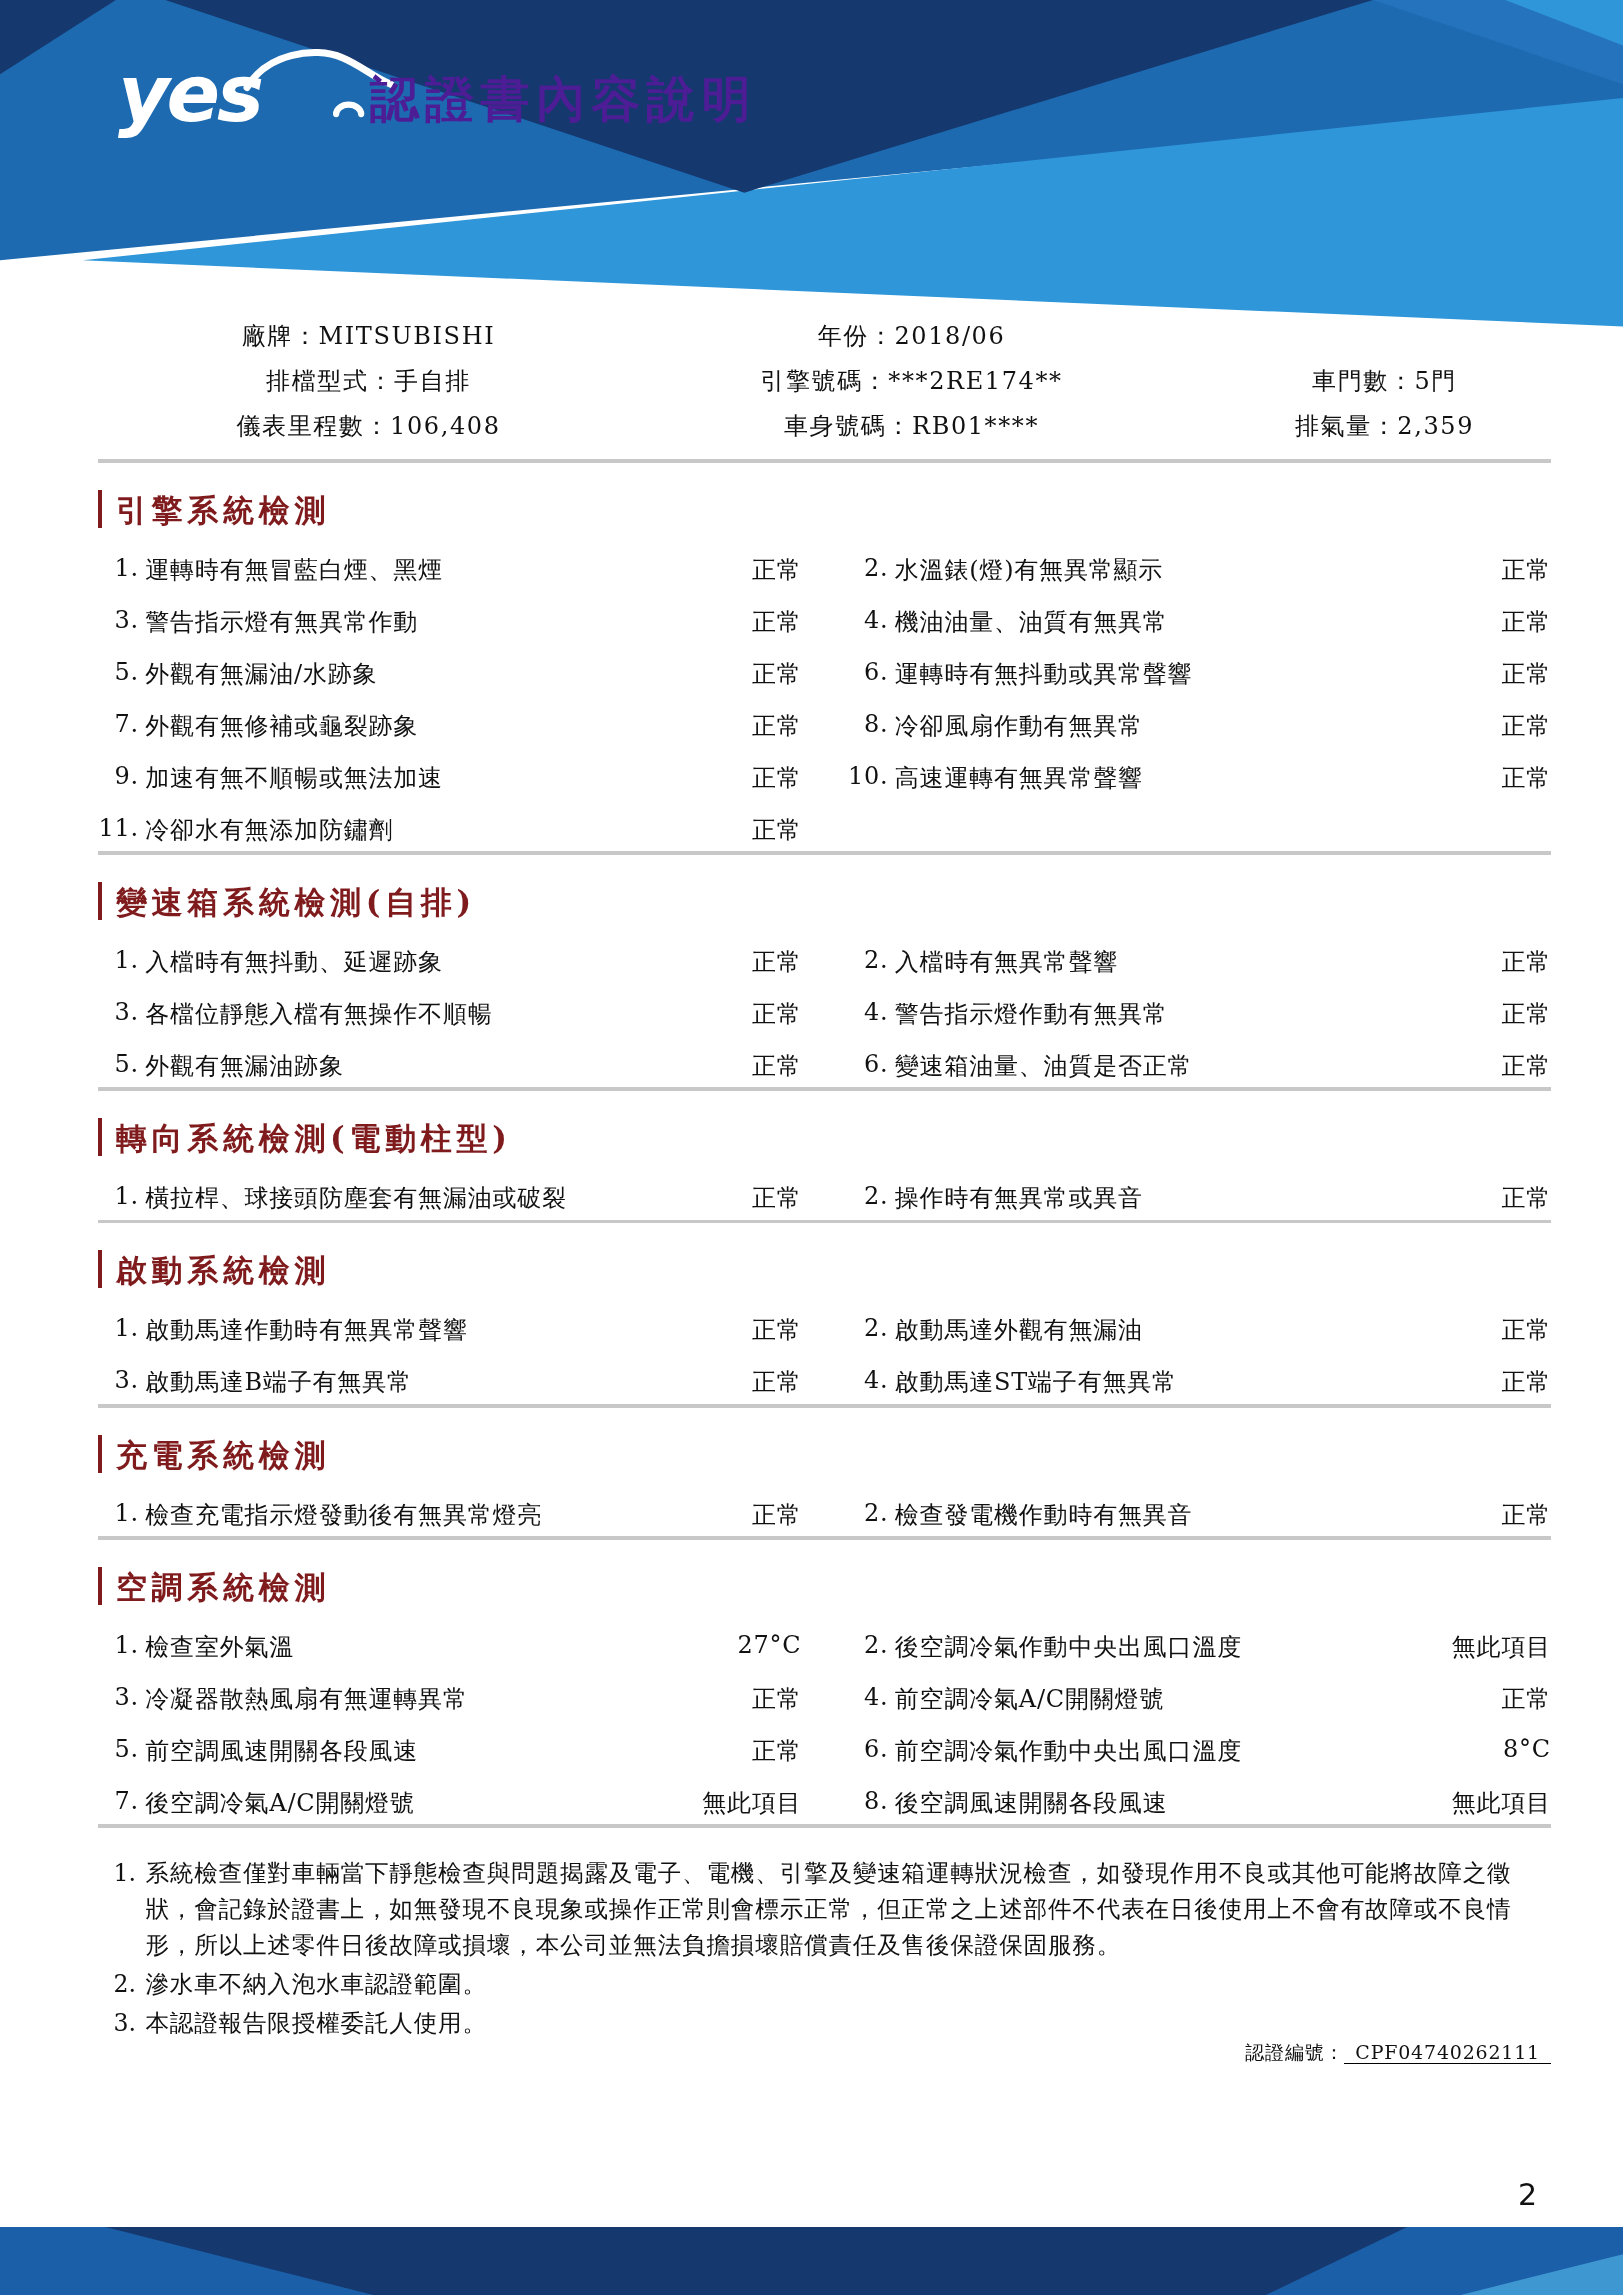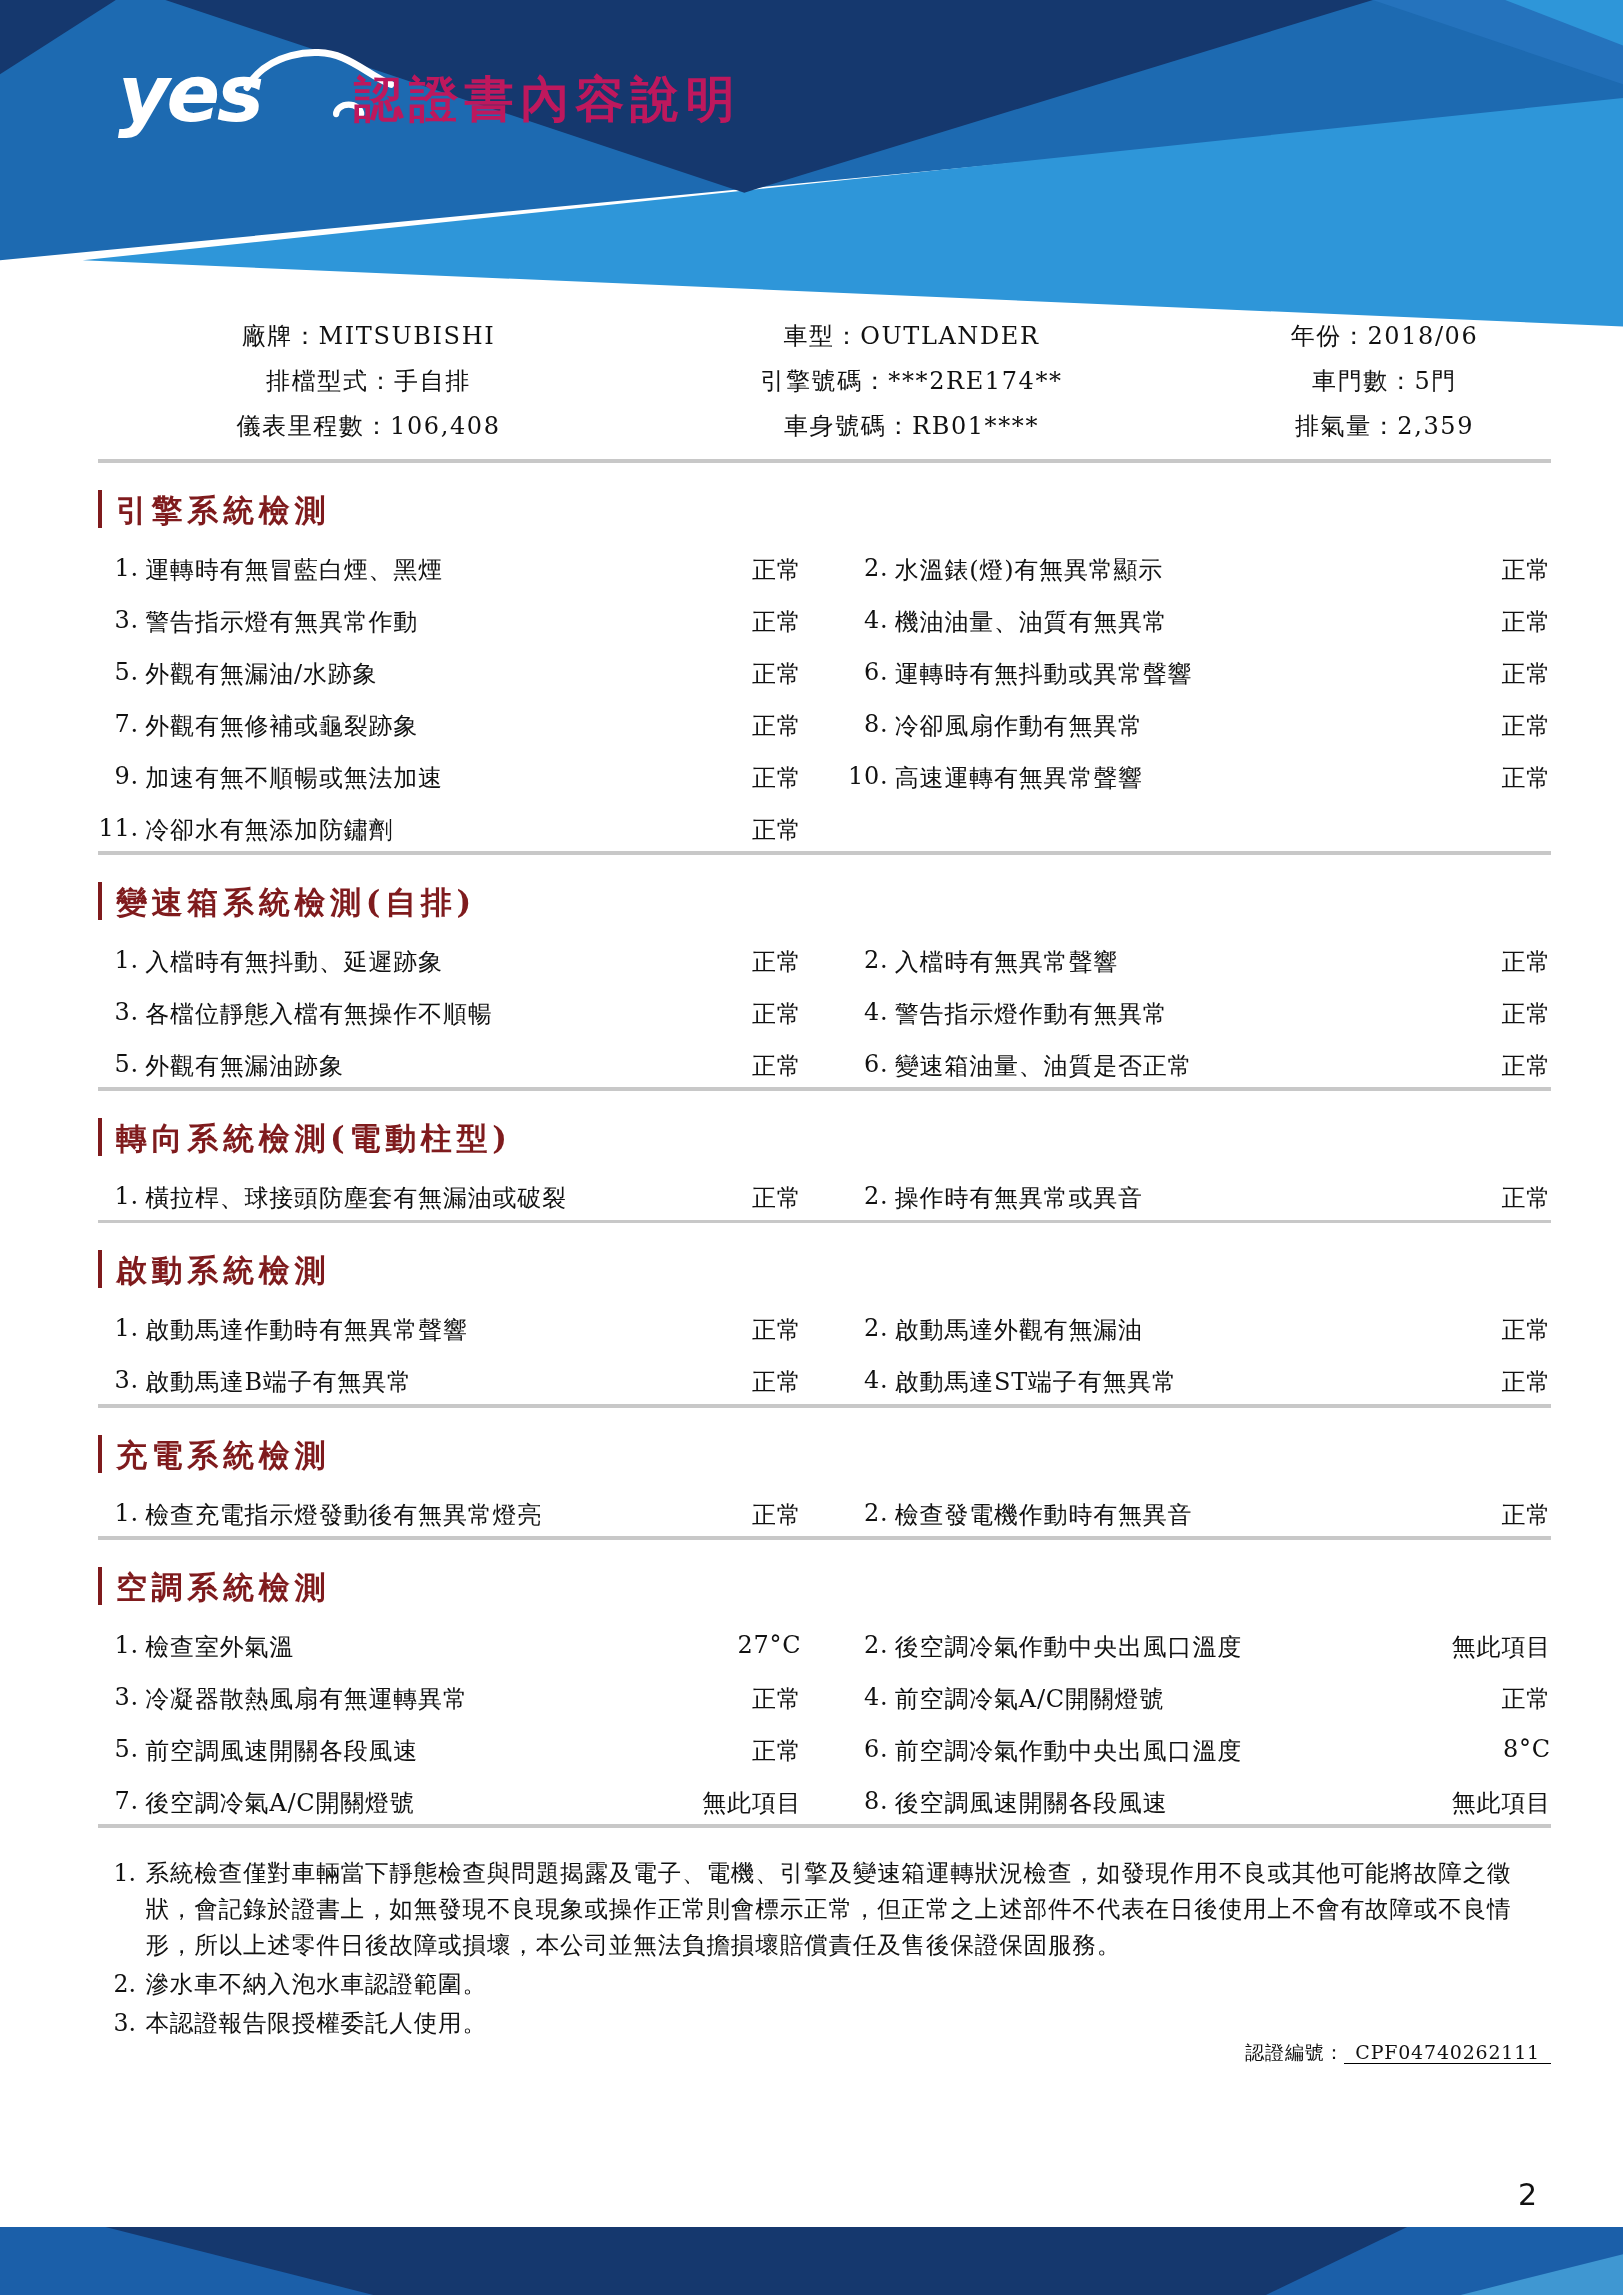--- a/index.html
+++ b/index.html
@@ -13,21 +13,21 @@
   .h-band {background:#2e96d9;clip-path:polygon(5% 77%,100% 28%,100% 97%);}
   .h-dark {background:#15386e;clip-path:polygon(10% 0,83% 0,45% 57%);}
   .h-corner{background:#15386e;clip-path:polygon(0 0,7% 0,0 22%);}
   .h-tr1 {background:#2573bd;clip-path:polygon(83% 0,100% 0,100% 28%);}
   .h-tr2 {background:#2e96d9;clip-path:polygon(91% 0,100% 0,100% 17%);}
   .logo{position:absolute;left:118px;top:41px;width:283px;height:118px;}
   .logo-text{position:absolute;left:0;top:14px;font-style:italic;font-weight:bold;
              font-size:79px;line-height:79px;color:#fff;letter-spacing:-3.1px;
              font-family:"DejaVu Sans","Liberation Sans",sans-serif;}
   .logo-car{position:absolute;left:124px;top:-1.6px;}
-  .header-title{position:absolute;left:354px;top:67px;color:#be185d;font-weight:bold;
+  .header-title{position:absolute;left:370px;top:67px;color:#4c1d95;font-weight:bold;
                 font-size:49px;letter-spacing:6.3px;
                 font-family:"DejaVu Sans","Liberation Sans",sans-serif;}
 
   
   .footer{position:absolute;left:0;bottom:0;width:1623px;height:68px;pointer-events:none;}
   .footer .ly{position:absolute;inset:0;}
   .f-base{background:#1b5fa9;}
   .f-dark{background:#15386e;clip-path:polygon(6.5% 0,86.7% 0,78% 100%,23% 100%);}
   .f-light{background:#3f97d2;clip-path:polygon(100% 40%,100% 100%,90% 100%);}
 
@@ -80,21 +80,20 @@
         <path d="M120 96 a 16 12 0 0 1 32 0" fill="none" stroke="#ffffff" stroke-width="8" stroke-linecap="round"></path>
       </svg>
     </div>
     <div class="header-title">認證書內容說明</div>
   </div>
 
   <div class="content">
     <div class="vehicle-info">
         <div class="vi-row">
           <div class="vi-cell"><span class="vi-label">廠牌：</span><span class="vi-value">MITSUBISHI</span></div>
-          <div class="vi-cell"><span class="vi-label">車型：</span><span class="vi-value">OUTLANDER</span></div>
           <div class="vi-cell"><span class="vi-label">年份：</span><span class="vi-value">2018/06</span></div>
         </div>
         <div class="vi-row">
           <div class="vi-cell"><span class="vi-label">排檔型式：</span><span class="vi-value">手自排</span></div>
           <div class="vi-cell"><span class="vi-label">引擎號碼：</span><span class="vi-value">***2RE174**</span></div>
           <div class="vi-cell"><span class="vi-label">車門數：</span><span class="vi-value">5門</span></div>
         </div>
         <div class="vi-row">
           <div class="vi-cell"><span class="vi-label">儀表里程數：</span><span class="vi-value">106,408</span></div>
           <div class="vi-cell"><span class="vi-label">車身號碼：</span><span class="vi-value">RB01****</span></div>

